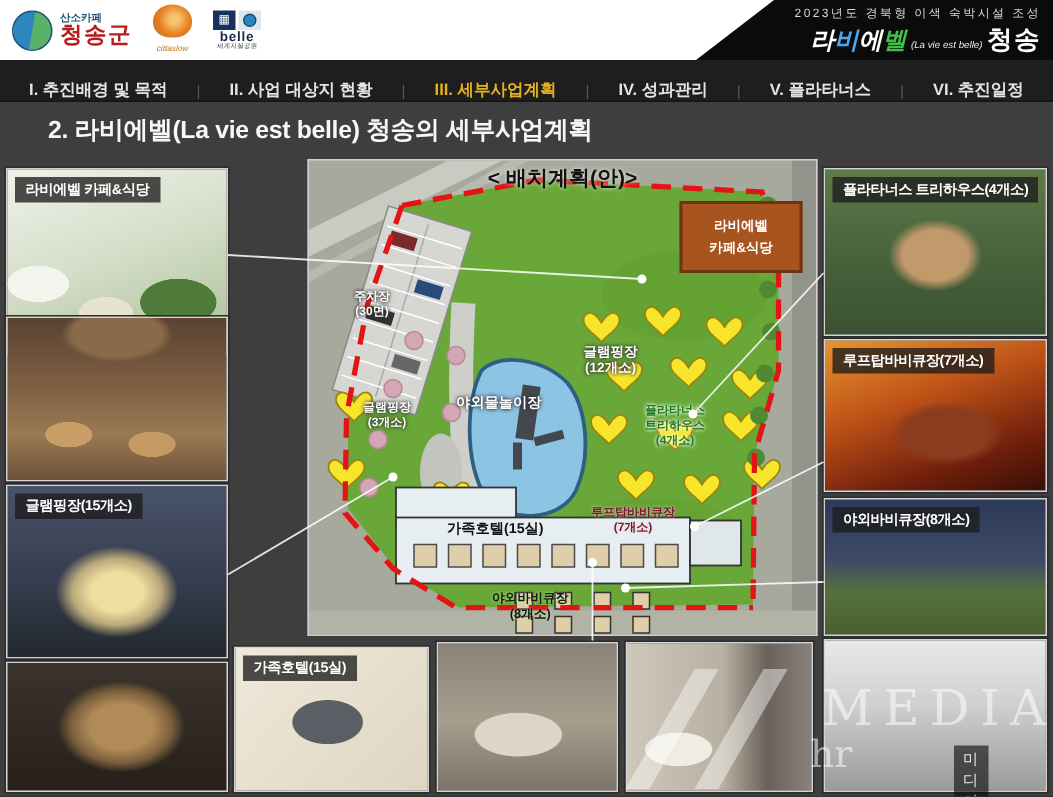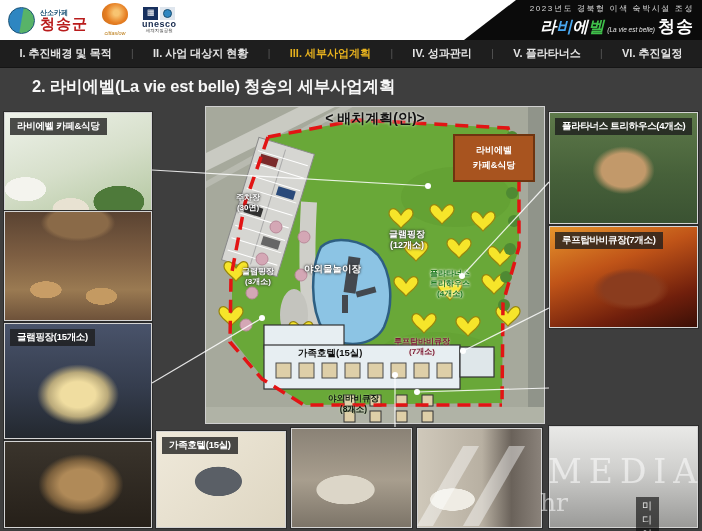--- a/index.html
+++ b/index.html
@@ -35,21 +35,21 @@
     clip-path:polygon(52px 0, 238px 0, 238px 40px, 0 40px);padding:3px 8px 0 56px;}
   .banner-l1{font-size:8px;color:#d9d9d9;letter-spacing:1.6px;text-align:right;white-space:nowrap;}
   .banner-l2{display:flex;align-items:baseline;justify-content:flex-end;gap:3px;margin-top:1px;}
   .brand{font-size:16px;font-weight:bold;font-style:italic;letter-spacing:0;line-height:1;}
   .brand span{display:inline-block;}
   .brand-sub{font-size:6.5px;font-style:italic;color:#e8e8e8;white-space:nowrap;}
   .brand-tail{font-size:17px;font-weight:bold;color:#ffffff;letter-spacing:1px;}
 
   
   .nav{position:absolute;left:0;top:40px;width:702px;height:28px;background:#1e1e1e;
-    display:flex;align-items:center;justify-content:space-evenly;border-bottom:1px solid #151515;}
+    display:flex;align-items:flex-end;justify-content:space-evenly;border-bottom:1px solid #151515;}
   .nav-item{font-size:11px;font-weight:bold;color:#e4e4e4;white-space:nowrap;cursor:pointer;}
   .nav-item.active{color:#e6b11e;}
   .nav-sep{color:#5a5a5a;font-size:10px;}
 
   
   .page-title{position:absolute;left:32px;top:76px;font-size:16.5px;font-weight:bold;color:#f7f7f7;
     letter-spacing:-0.2px;}
 
   
   .photo{position:absolute;border:1px solid #d4d4d4;outline:1px solid #2c2c2c;}
@@ -141,21 +141,21 @@
         <div class="snail"></div>
         <span class="ct-label">cittaslow</span>
       </div>
       <div class="un-wrap">
         <div class="un-squares">
           <div class="un-sq1">▦</div>
           <div class="un-sq2">
               <div class="un-globe"></div>
             </div>
         </div>
-        <span class="un-label">unesco</span>
+        <span class="un-label">belle</span>
         <span class="un-sub">세계지질공원</span>
       </div>
     </div>
 
     <div class="banner">
       <div class="banner-l1">2023년도 경북형 이색 숙박시설 조성</div>
       <div class="banner-l2">
         <span class="brand">
           <span style="color: rgb(255, 255, 255);">라</span><span style="color: rgb(74, 168, 240);">비</span><span style="color: rgb(255, 255, 255);">에</span><span style="color: rgb(63, 191, 74);">벨</span>
         </span>
@@ -188,20 +188,23 @@
   <div class="photo ph-dome-night" style="left:4px;top:323px;width:148px;height:116px;">
     <span class="chip">글램핑장(15개소)</span>
   </div>
   <div class="photo ph-dome-top" style="left:4px;top:441px;width:148px;height:87px;"></div>
 
   <div class="photo ph-treehouse" style="left:549px;top:112px;width:149px;height:112px;">
     <span class="chip">플라타너스 트리하우스(4개소)</span>
   </div>
   <div class="photo ph-steak" style="left:549px;top:226px;width:149px;height:102px;">
     <span class="chip">루프탑바비큐장(7개소)</span>
+  </div>
+  <div class="photo ph-bbq-tents" style="left:549px;top:332px;width:149px;height:92px;">
+    <span class="chip">야외바비큐장(8개소)</span>
   </div>
   <div class="photo ph-bathroom" style="left:549px;top:426px;width:149px;height:102px;"></div>
 
   <div class="photo ph-floorplan" style="left:156px;top:431px;width:130px;height:97px;">
     <span class="chip">가족호텔(15실)</span>
   </div>
   <div class="photo ph-bedroom" style="left:291px;top:428px;width:121px;height:100px;"></div>
   <div class="photo ph-living" style="left:417px;top:428px;width:125px;height:100px;"></div>
 
   <div class="map">

